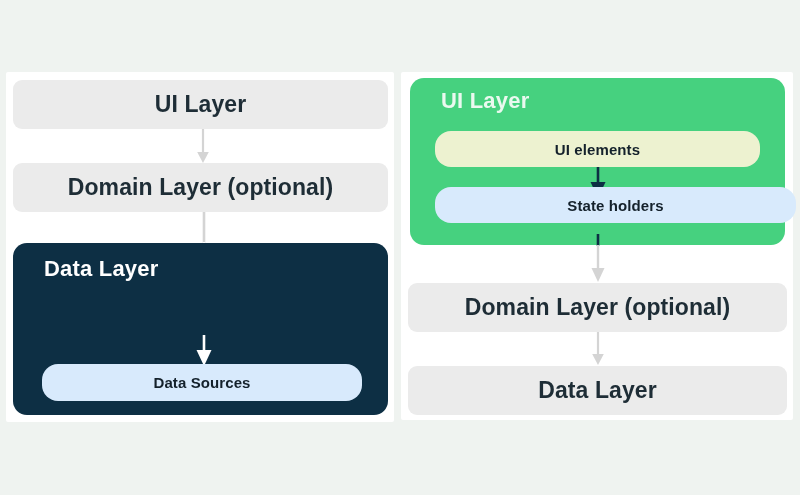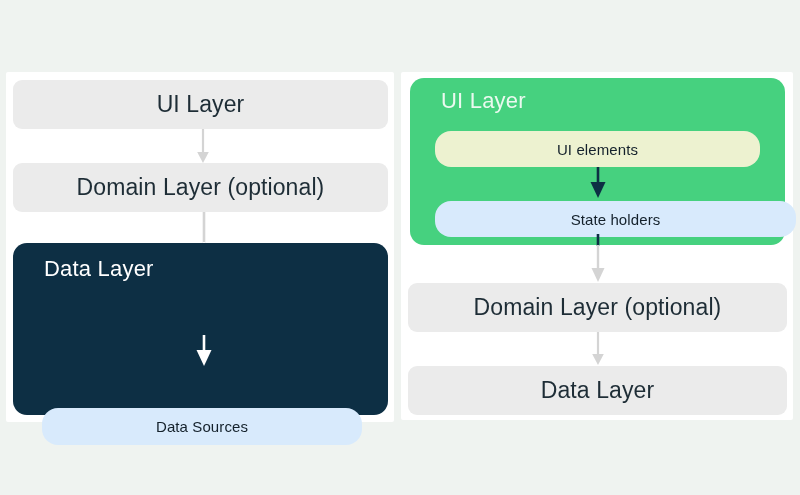--- a/index.html
+++ b/index.html
@@ -10,20 +10,21 @@
     width: 800px;
     height: 495px;
     background: #eff3f0;
     font-family: "Liberation Sans", sans-serif;
     overflow: hidden;
   }
   .stage {
     position: relative;
     width: 800px;
     height: 495px;
+    font-weight: bold;
   }
 
   
   .panel {
     position: absolute;
     background: #ffffff;
     border-radius: 2px;
   }
   #panel-left  { left: 6px;   top: 72px; width: 388px; height: 350px; }
   #panel-right { left: 401px; top: 72px; width: 392px; height: 348px; }
@@ -74,27 +75,27 @@
   }
   .chip-yellow { background: #edf2d0; }
   .chip-blue   { background: #d8eafc; }
 
   
   #box-ui-layer-left     { left: 13px; top: 80px;  width: 375px; height: 49px; }
   #box-domain-left       { left: 13px; top: 163px; width: 375px; height: 49px; }
   #box-data-layer-left   { left: 13px; top: 243px; width: 375px; height: 172px; }
   #title-data-layer      { left: 44px; top: 256px; }
   #chip-repositories     { left: 42px; top: 298px; width: 320px; height: 37px; }
-  #chip-data-sources     { left: 42px; top: 364px; width: 320px; height: 37px; margin-top: 44px; }
+  #chip-data-sources     { left: 42px; top: 364px; width: 320px; height: 37px; }
 
   
   #box-ui-layer-right    { left: 410px; top: 78px;  width: 375px; height: 167px; }
   #title-ui-layer        { left: 441px; top: 88px; }
   #chip-ui-elements      { left: 435px; top: 131px; width: 325px; height: 36px; }
-  #chip-state-holders    { left: 435px; top: 201px; width: 361px; height: 36px; }
+  #chip-state-holders    { left: 435px; top: 187px; width: 361px; height: 36px; }
   #box-domain-right      { left: 408px; top: 283px; width: 379px; height: 49px; }
   #box-data-layer-right  { left: 408px; top: 366px; width: 379px; height: 49px; }
 
   
   .arrow { position: absolute; }
   .arrow svg { display: block; }
 </style>
 </head>
 <body>
 

